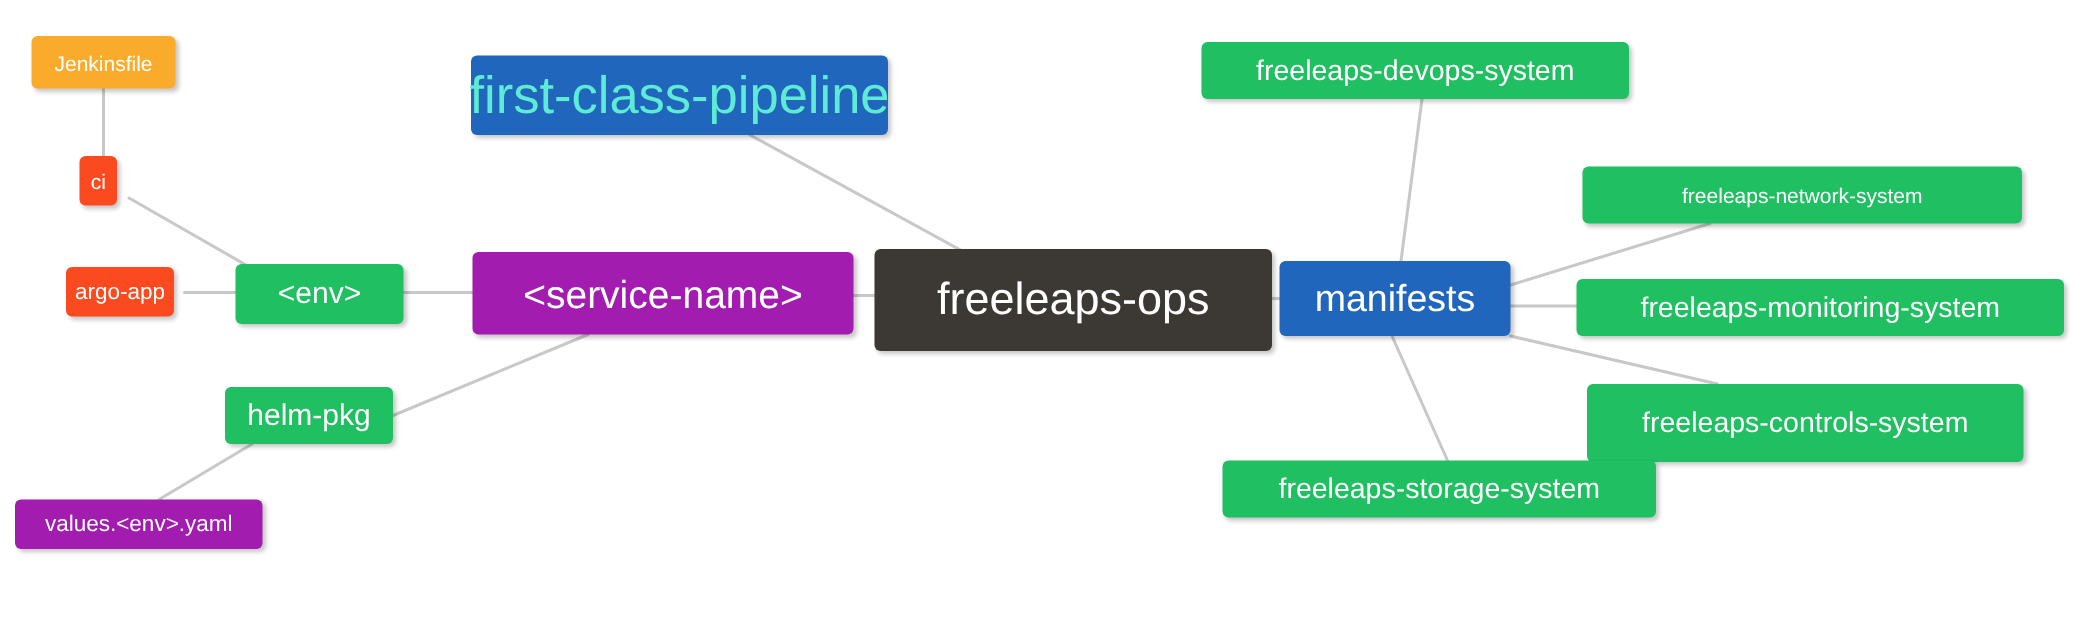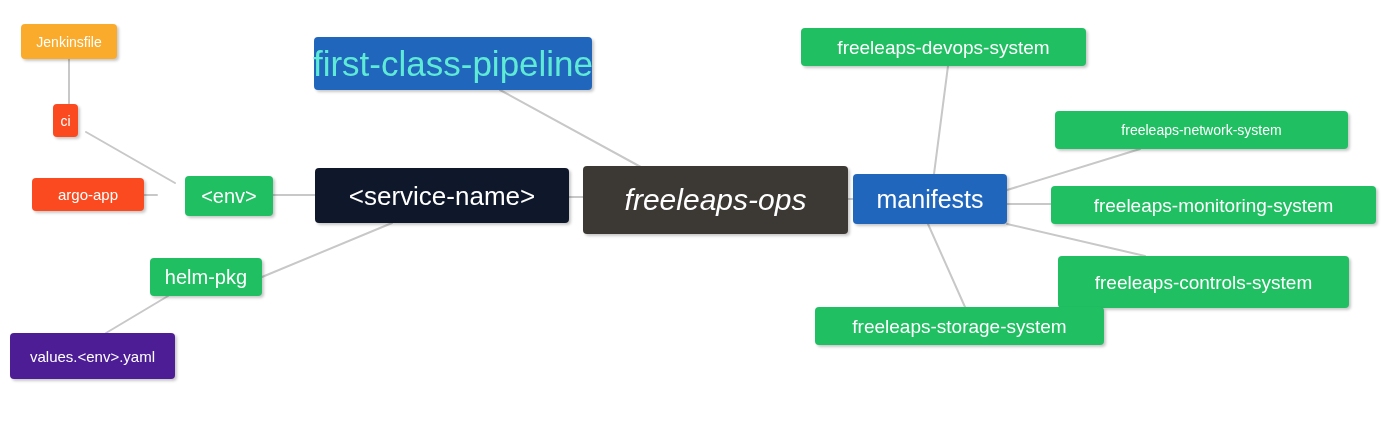--- a/index.html
+++ b/index.html
@@ -66,42 +66,42 @@
       <line x1="1007" y1="224" x2="1145" y2="256" stroke="#c8c8c8" stroke-width="2" stroke-linecap="round"></line>
       <line x1="928" y1="224" x2="965" y2="307" stroke="#c8c8c8" stroke-width="2" stroke-linecap="round"></line>
     </svg>
   <div id="node-layer">
       <div class="node" style="left: 21px; top: 24px; width: 96px; height: 35px; background: rgb(251, 171, 44); color: rgb(255, 255, 255); font-size: 14px;">
         <span class="node-label">Jenkinsfile</span>
       </div>
       <div class="node" style="left: 53px; top: 104px; width: 25px; height: 33px; background: rgb(251, 74, 31); color: rgb(255, 255, 255); font-size: 14px;">
         <span class="node-label">ci</span>
       </div>
-      <div class="node" style="left: 32px; top: 178px; width: 112px; height: 33px; background: rgb(251, 74, 31); color: rgb(255, 255, 255); font-size: 15px;">
+      <div class="node" style="left: 44px; top: 178px; width: 72px; height: 33px; background: rgb(251, 74, 31); color: rgb(255, 255, 255); font-size: 15px;">
         <span class="node-label">argo-app</span>
       </div>
-      <div class="node" style="left: 157px; top: 176px; width: 88px; height: 40px; background: rgb(31, 191, 98); color: rgb(255, 255, 255); font-size: 20px; margin-left: 28px;">
+      <div class="node" style="left: 157px; top: 176px; width: 112px; height: 40px; background: rgb(31, 191, 98); color: rgb(255, 255, 255); font-size: 20px;">
         <span class="node-label">&lt;env&gt;</span>
       </div>
-      <div class="node" style="left: 315px; top: 168px; width: 254px; height: 55px; background: #0f172a; color: rgb(255, 255, 255); font-size: 26px;">
+      <div class="node" style="left: 315px; top: 168px; width: 254px; height: 55px; background: #a21caf; color: rgb(255, 255, 255); font-size: 26px;">
         <span class="node-label">&lt;service-name&gt;</span>
       </div>
       <div class="node" style="left: 314px; top: 37px; width: 278px; height: 53px; background: rgb(32, 102, 189); color: #5eead4; font-size: 35px;">
         <span class="node-label">first-class-pipeline</span>
       </div>
-      <div class="node" style="left: 583px; top: 166px; width: 265px; height: 68px; background: rgb(60, 56, 51); color: rgb(255, 255, 255); font-size: 30px; font-style: italic;">
+      <div class="node" style="left: 583px; top: 166px; width: 265px; height: 68px; background: rgb(60, 56, 51); color: rgb(255, 255, 255); font-size: 30px;">
         <span class="node-label">freeleaps-ops</span>
       </div>
       <div class="node" style="left: 853px; top: 174px; width: 154px; height: 50px; background: rgb(32, 102, 189); color: rgb(255, 255, 255); font-size: 25px;">
         <span class="node-label">manifests</span>
       </div>
       <div class="node" style="left: 150px; top: 258px; width: 112px; height: 38px; background: rgb(31, 191, 98); color: rgb(255, 255, 255); font-size: 20px;">
         <span class="node-label">helm-pkg</span>
       </div>
-      <div class="node" style="left: 10px; top: 333px; width: 165px; height: 46px; background: #4c1d95; color: rgb(255, 255, 255); font-size: 15px;">
+      <div class="node" style="left: 10px; top: 333px; width: 165px; height: 33px; background: #a21caf; color: rgb(255, 255, 255); font-size: 15px;">
         <span class="node-label">values.&lt;env&gt;.yaml</span>
       </div>
       <div class="node" style="left: 801px; top: 28px; width: 285px; height: 38px; background: rgb(31, 191, 98); color: rgb(255, 255, 255); font-size: 19px;">
         <span class="node-label">freeleaps-devops-system</span>
       </div>
       <div class="node" style="left: 1055px; top: 111px; width: 293px; height: 38px; background: rgb(31, 191, 98); color: rgb(255, 255, 255); font-size: 14px;">
         <span class="node-label">freeleaps-network-system</span>
       </div>
       <div class="node" style="left: 1051px; top: 186px; width: 325px; height: 38px; background: rgb(31, 191, 98); color: rgb(255, 255, 255); font-size: 19px; justify-content: center;">
         <span class="node-label">freeleaps-monitoring-system</span>

